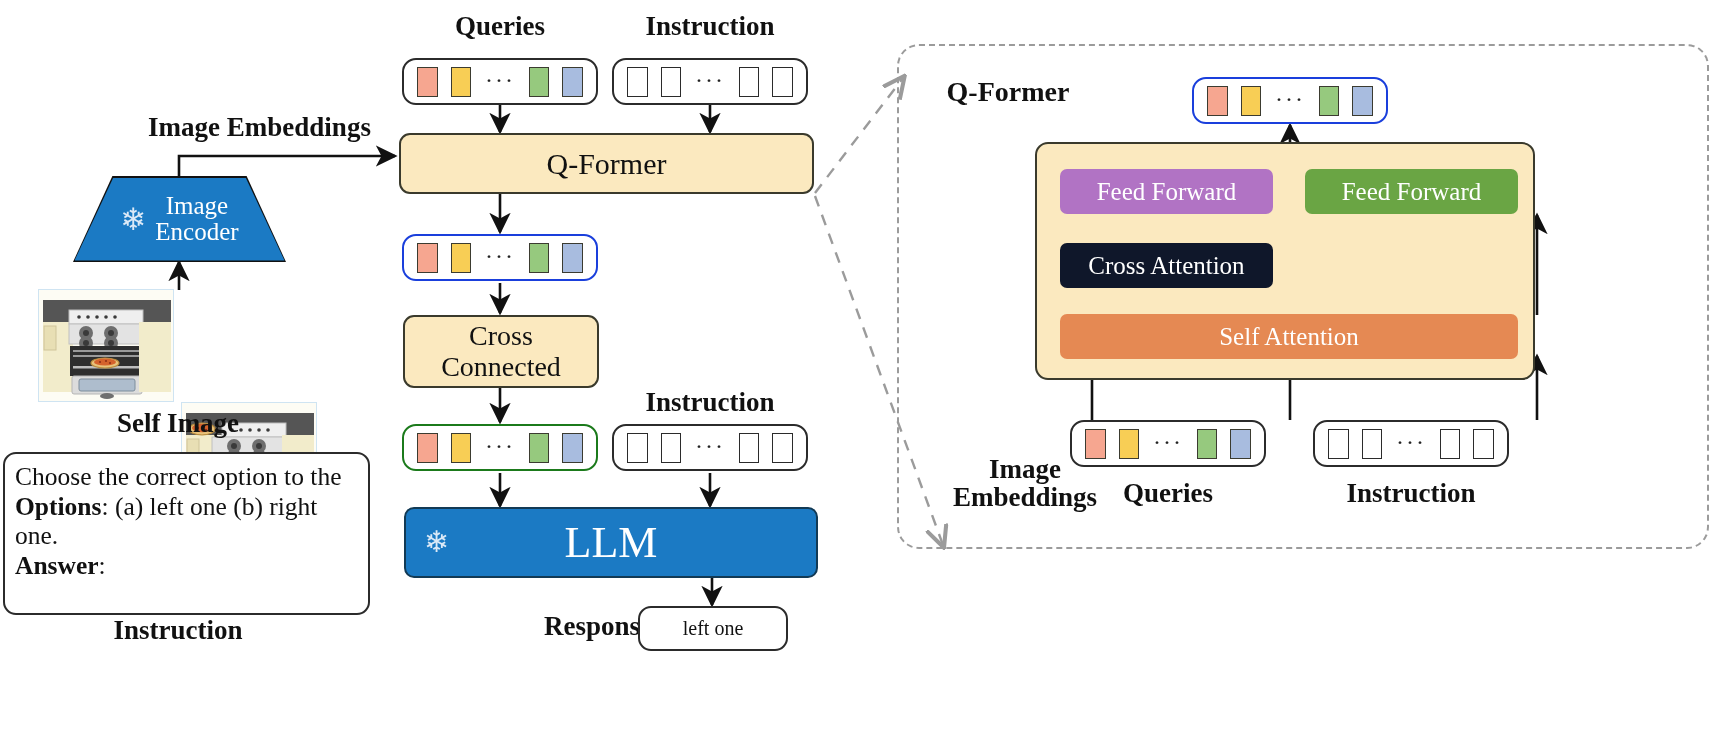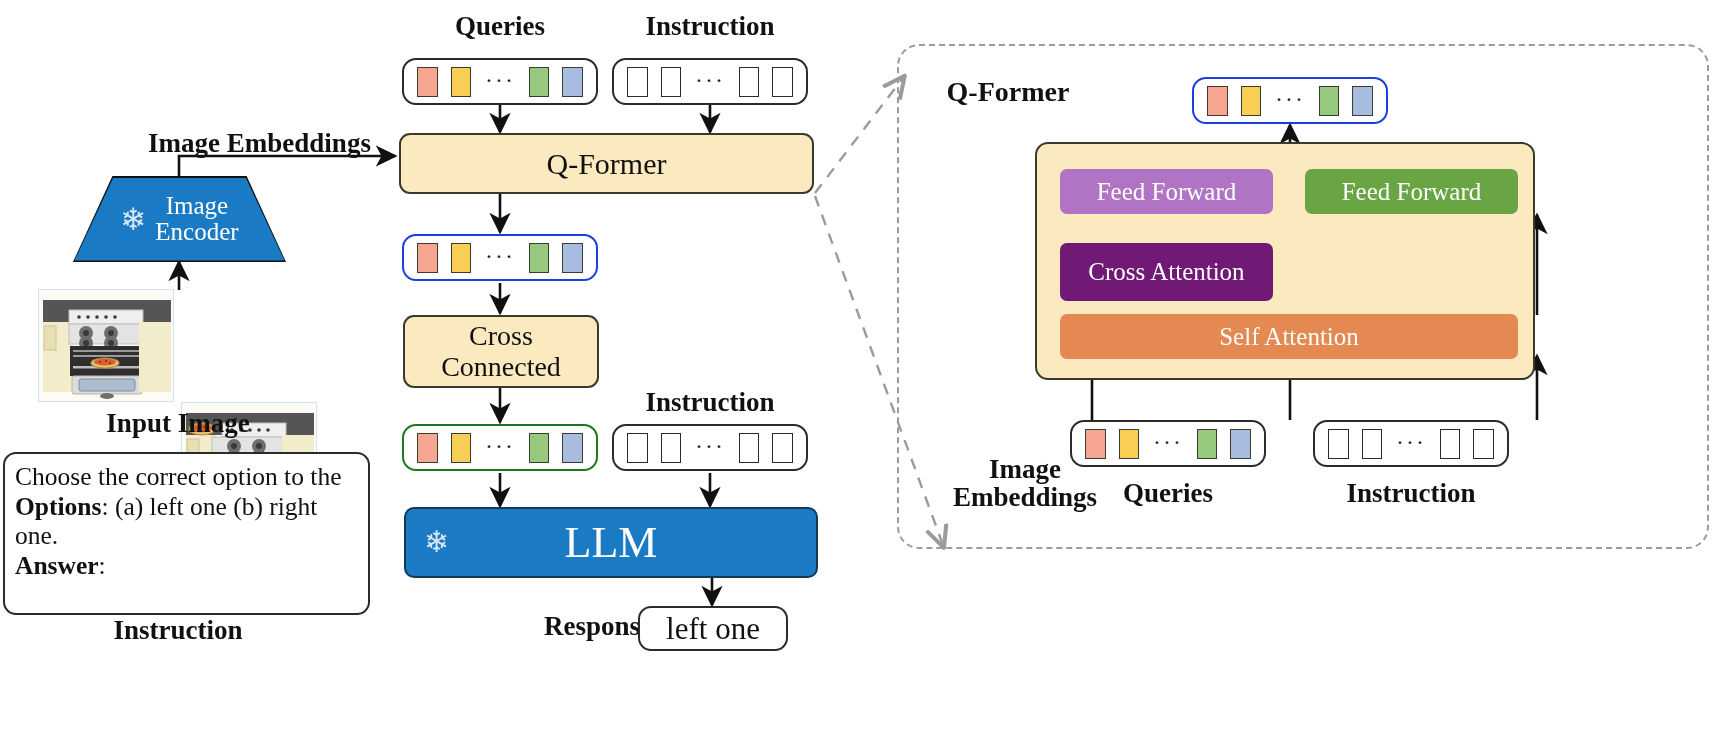--- a/index.html
+++ b/index.html
@@ -34,21 +34,21 @@
   
   svg.overlay{position:absolute;left:0;top:0;width:1723px;height:738px;pointer-events:none;}
 
   
   .instr-card{box-sizing:border-box;border:2.2px solid #2b2b2b;border-radius:13px;background:#fff;
               padding:8px 10px 6px 10px;font-size:25.5px;line-height:1.16;}
   .instr-card b{font-weight:bold;}
 
   
   .pill{box-sizing:border-box;border:2.2px solid #2b2b2b;border-radius:13px;background:#fff;
-        display:flex;align-items:center;justify-content:center;font-size:31px;}
+        display:flex;align-items:center;justify-content:center;font-size:20px;}
 
   
   .dashpanel{box-sizing:border-box;border:2.4px dashed #9b9b9b;border-radius:22px;background:transparent;}
 
   
   .photo{box-sizing:border-box;border:1.5px solid #cfe4f2;background:#fdfcf4;position:relative;overflow:hidden;}
 </style>
 </head>
 <body>
 
@@ -93,21 +93,21 @@
   <line x1="1290" y1="168" x2="1290" y2="125" stroke="#111" stroke-width="2.6" marker-end="url(#ah)"></line>
 
   <line x1="1537" y1="315" x2="1537" y2="215" stroke="#111" stroke-width="2.6" marker-end="url(#ah)"></line>
 
   <polyline points="1092,452 1092,265 1147,265" fill="none" stroke="#111" stroke-width="2.6" marker-end="url(#ah)"></polyline>
 
   <line x1="815" y1="193" x2="903" y2="78" stroke="#9b9b9b" stroke-width="2.4" stroke-dasharray="11,9" marker-end="url(#ahg)"></line>
   <line x1="815" y1="196" x2="943" y2="545" stroke="#9b9b9b" stroke-width="2.4" stroke-dasharray="11,9" marker-end="url(#ahg)"></line>
 </svg>
 
-<div class="abs lbl-bold" style="left:132px;top:113px;width:255px;margin-top:16px;">Image Embeddings</div>
+<div class="abs lbl-bold" style="left:132px;top:113px;width:255px;">Image Embeddings</div>
 
 <div class="abs" style="left:73px;top:176px;width:213px;height:86px;">
   <div class="trap-outline abs" style="left:0;top:0;width:213px;height:86px;"></div>
   <div class="trap abs" style="left:1.5px;top:1.5px;width:210px;height:83px;">
     <div style="display:flex;align-items:center;gap:9px;">
       <span style="font-size:31px;color:#dbe9f7;line-height:1;">❄</span>
       <span style="font-size:25px;line-height:1.06;text-align:center;">
         <span>Image</span><br>
         <span>Encoder</span>
       </span>
@@ -189,21 +189,21 @@
     <rect x="34" y="65" width="66" height="2" fill="#9a9a9a"></rect>
     <rect x="34" y="70" width="66" height="2" fill="#9a9a9a"></rect>
     <rect x="34" y="76" width="66" height="2.5" fill="#bdbdbd"></rect>
     <rect x="33" y="86" width="70" height="18" rx="2" fill="#dcdcdc" stroke="#b5b5b5"></rect>
     <rect x="40" y="89" width="56" height="12" rx="2" fill="#aebdcd" stroke="#7d8d9c"></rect>
     <rect x="100" y="32" width="32" height="70" fill="#f2eccb"></rect>
     <ellipse cx="68" cy="106" rx="7" ry="3" fill="#6f6f6f"></ellipse>
   </svg>
 </div>
 
-<div class="abs lbl-bold" style="left:60px;top:409px;width:236px;">Input Image</div>
+<div class="abs lbl-bold" style="left:60px;top:409px;width:236px;">Self Image</div>
 
 <div class="abs instr-card" style="left:3px;top:452px;width:367px;height:163px;">
   <div>Choose the correct option to the</div>
   <div>
     <b>Options</b><span>: (a) left one (b) right one.</span>
   </div>
   <div>
     <b>Answer</b><span>:</span>
   </div>
 </div>
@@ -290,21 +290,21 @@
 <div class="abs block cream" style="left:1035px;top:142px;width:500px;height:238px;border-radius:13px;"></div>
 
 <div class="abs block flat" style="left:1060px;top:169px;width:213px;height:45px;background:#b173c4;">
   <span style="font-size:25px;color:#fff;">Feed Forward</span>
 </div>
 
 <div class="abs block flat" style="left:1305px;top:169px;width:213px;height:45px;background:#6aa544;">
   <span style="font-size:25px;color:#fff;">Feed Forward</span>
 </div>
 
-<div class="abs block flat" style="left:1060px;top:243px;width:213px;height:58px;background:#701a75;">
+<div class="abs block flat" style="left:1060px;top:243px;width:213px;height:45px;background:#0f172a;">
   <span style="font-size:25px;color:#fff;">Cross Attention</span>
 </div>
 
 <div class="abs block flat" style="left:1060px;top:314px;width:458px;height:45px;background:#e58953;">
   <span style="font-size:25px;color:#fff;">Self Attention</span>
 </div>
 
 <div class="abs strip" style="left:1070px;top:420px;width:196px;height:47px;">
   <div class="tok" style="background:#f6a690;"></div>
   <div class="tok" style="background:#f8ce55;"></div>

